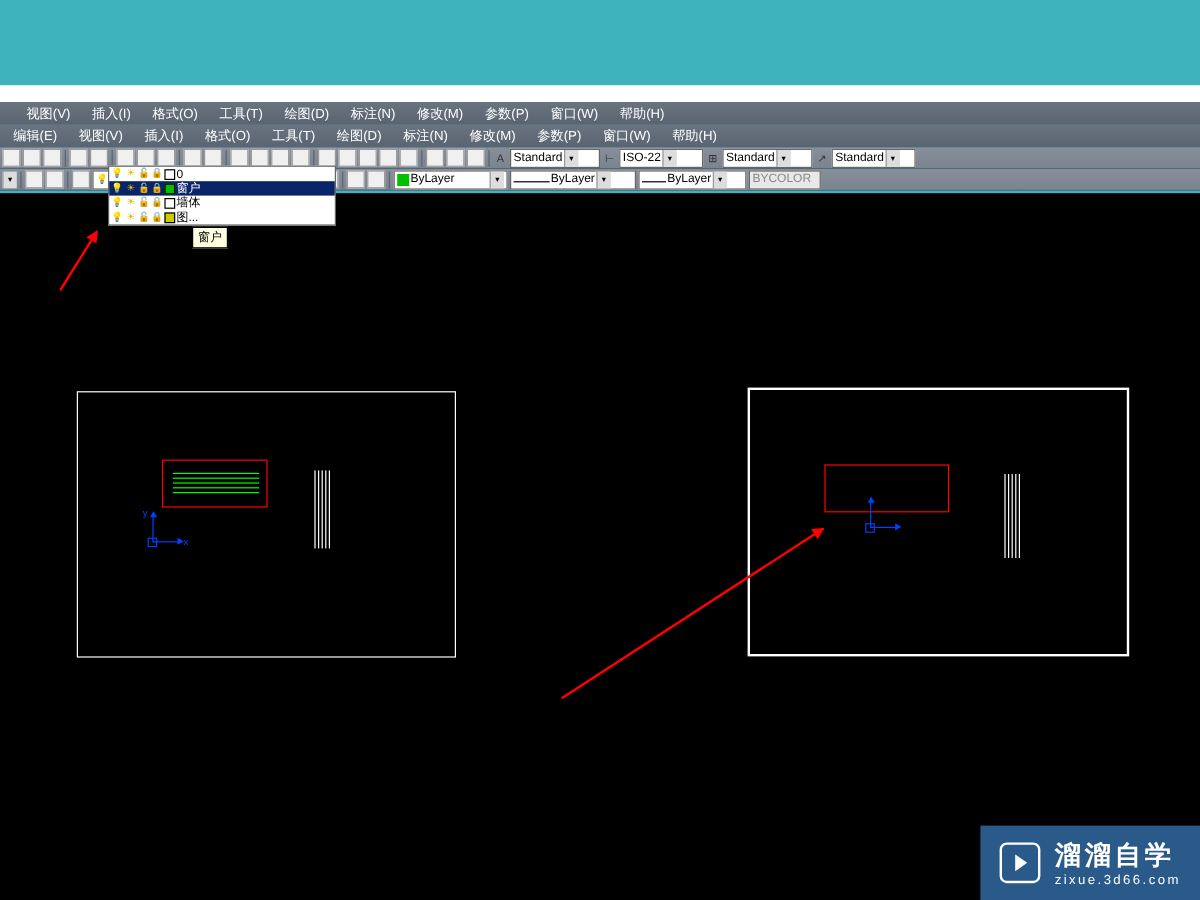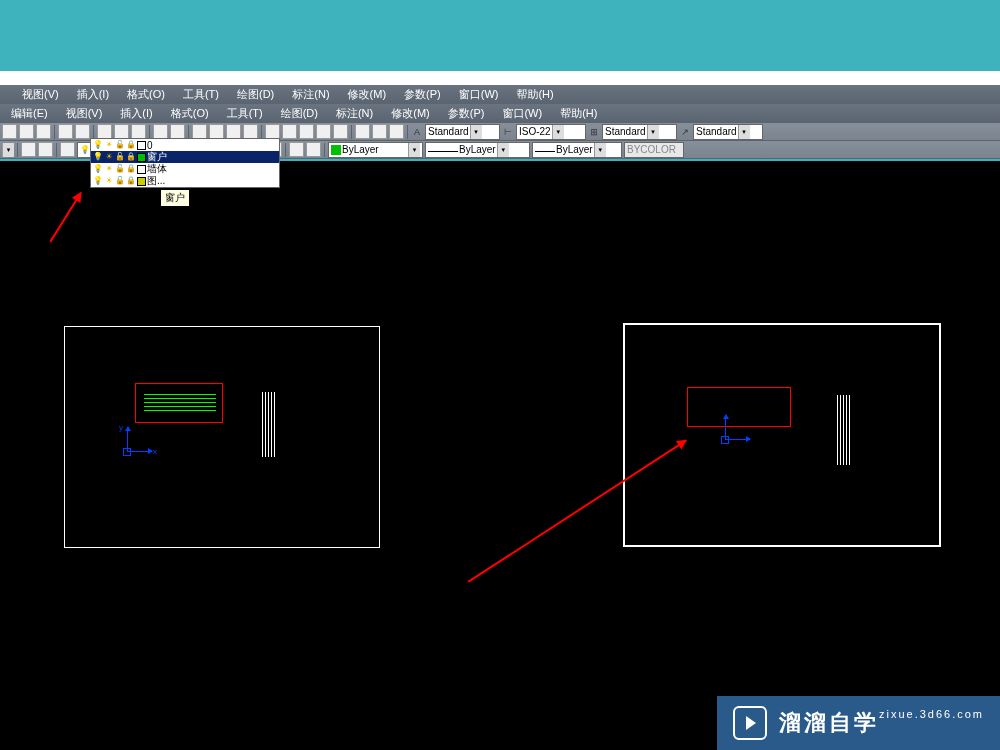--- a/index.html
+++ b/index.html
@@ -180,21 +180,21 @@
   justify-content: center;
   font-size: 14px;
 }
 .wm-icon::before {
   content: '';
   border-left: 10px solid #fff;
   border-top: 7px solid transparent;
   border-bottom: 7px solid transparent;
   margin-left: 2px;
 }
-.wm-text { display: flex; }
+.wm-text { display: flex; flex-direction: column; }
 .wm-title { font-size: 22px; font-weight: bold; letter-spacing: 3px; }
 .wm-url { font-size: 11px; letter-spacing: 2px; }
 .tooltip {
   position: absolute;
   background: #ffffe1;
   border: 1px solid #000;
   padding: 1px 4px;
   font-size: 10px;
   z-index: 200;
 }

